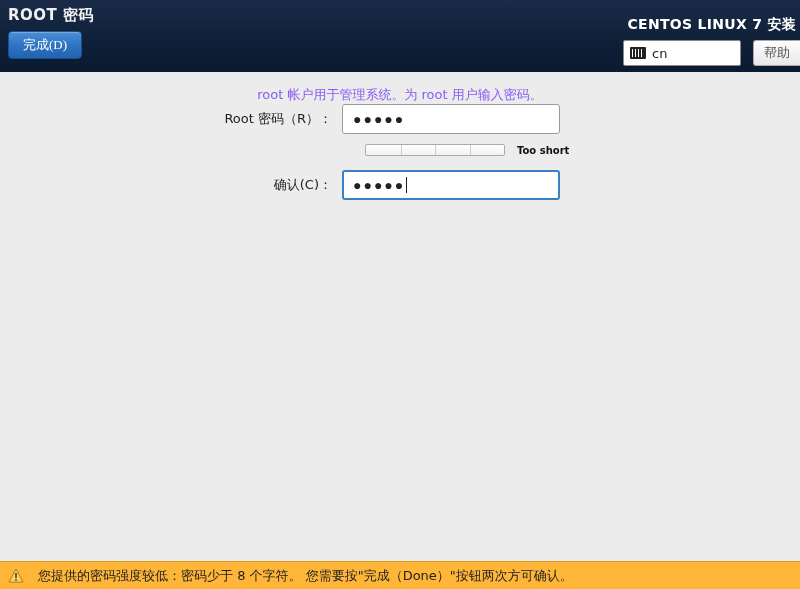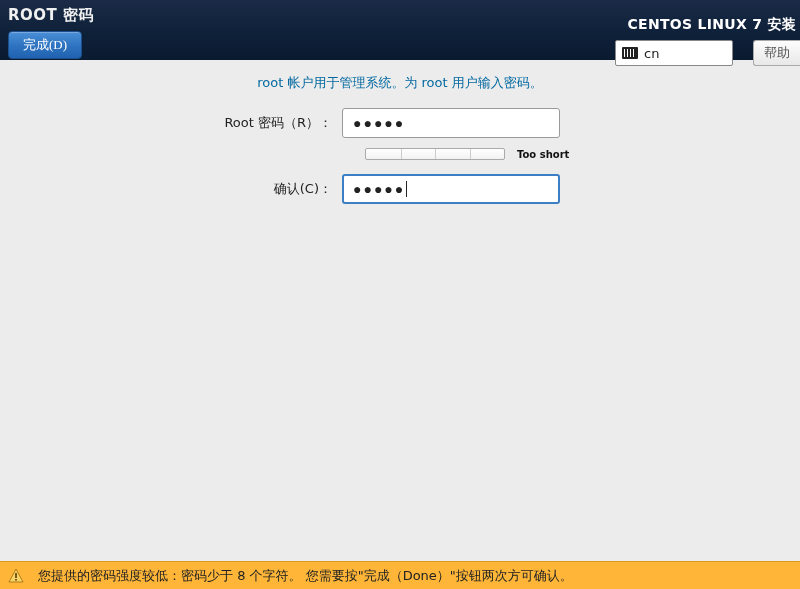--- a/index.html
+++ b/index.html
@@ -5,21 +5,21 @@
     * { box-sizing: border-box; margin: 0; padding: 0; }
     body {
       width: 800px;
       height: 589px;
       font-family: "DejaVu Sans", "Liberation Sans", sans-serif;
       background: #ececec;
       overflow: hidden;
       position: relative;
     }
     .header {
-      height: 60px;
+      height: 72px;
       background: linear-gradient(180deg, #1a2a48 0%, #14263f 30%, #0e1f38 60%, #0a1a30 100%);
       color: #fff;
       position: relative;
       padding: 6px 8px 0 8px;
     }
     .header-title {
       font-size: 15px;
       font-weight: bold;
       letter-spacing: 0.5px;
       color: #f0f0f0;
@@ -49,21 +49,21 @@
       font-weight: bold;
       color: #fff;
       padding-right: 4px;
       letter-spacing: 0.3px;
     }
     .right-controls {
       margin-top: 6px;
       display: flex;
       align-items: center;
       justify-content: flex-end;
-      gap: 20px;
+      gap: 12px;
     }
     .kbd-indicator {
       background: #fff;
       color: #222;
       height: 26px;
       display: flex;
       align-items: center;
       padding: 0 6px;
       border: 1px solid #888;
       border-radius: 2px;
@@ -94,22 +94,21 @@
       font-size: 13px;
       color: #555;
       cursor: pointer;
     }
     .content {
       padding-top: 14px;
     }
     .instructions {
       text-align: center;
       font-size: 13px;
-      color: #0369a1;
-      margin-bottom: 16px;
+      color: #8b5cf6;
     }
     .form-row {
       display: flex;
       align-items: center;
       margin-bottom: 10px;
     }
     .form-label {
       width: 342px;
       text-align: right;
       padding-right: 10px;

